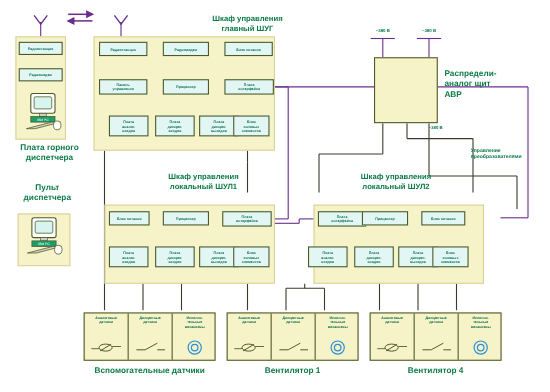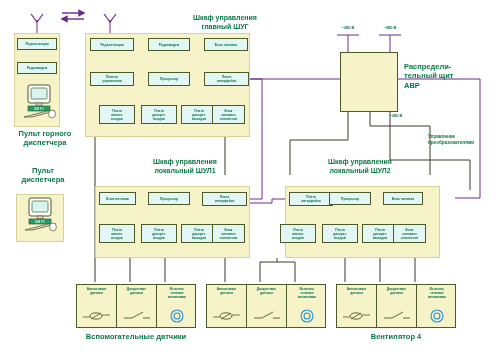--- a/index.html
+++ b/index.html
@@ -259,21 +259,21 @@
       <rect x="11" y="1" width="22" height="18" rx="2" fill="#ffffff" stroke="#4c5a28" stroke-width="1"></rect>
       <rect x="14" y="4" width="16" height="11" rx="1.5" fill="#d8f4ef" stroke="#4c5a28" stroke-width="0.7"></rect>
       <rect x="19" y="19" width="6" height="3" fill="#cfcfcf" stroke="#4c5a28" stroke-width="0.6"></rect>
       <rect x="11" y="22" width="22" height="5" fill="#19a06a" stroke="#4c5a28" stroke-width="0.7"></rect>
       <text x="22" y="26" font-size="3" fill="#ffffff" text-anchor="middle" font-family="Liberation Sans, sans-serif">IBM PC</text>
       <polygon points="7,33 30,27 38,27 15,33" fill="#d7d2c4" stroke="#4c5a28" stroke-width="0.7"></polygon>
       <ellipse cx="35" cy="30" rx="3.4" ry="4" fill="#ffffff" stroke="#4c5a28" stroke-width="0.7"></ellipse>
     </svg>
   </div>
 
-  <div class="caption" style="left:0px;top:129px;width:90px;">Пульт горного
+  <div class="caption" style="left:0px;top:129px;width:90px;">Плата горного
 диспетчера</div>
 
   <div class="caption" style="left:0px;top:166px;width:86px;">Пульт
 диспетчера</div>
 
   <div class="panel" style="left:16px;top:194px;width:48px;height:48px;"></div>
 
   <div class="pc" style="left:18px;top:196px;width:44px;height:42px;">
     <svg viewBox="0 0 44 42" width="44" height="42">
       <rect x="11" y="2" width="22" height="18" rx="2" fill="#ffffff" stroke="#4c5a28" stroke-width="1"></rect>
@@ -404,21 +404,21 @@
   </div>
   <div class="box" style="left:393px;top:224px;width:33px;height:19px;">
     <span>Блок
 силовых
 элементов</span>
   </div>
 
   <div class="avr" style="left:340px;top:52px;width:58px;height:60px;"></div>
 
   <div class="caption" style="left:404px;top:62px;width:92px;text-align:left;">Распредели-
-тельный щит
+аналог щит
 АВР</div>
 
   <div class="vlabel" style="left:330px;top:25px;width:36px;">~380 В</div>
   <div class="vlabel" style="left:372px;top:25px;width:36px;">~380 В</div>
   <div class="vlabel" style="left:378px;top:113px;width:36px;">~380 В</div>
 
   <div class="sidenote" style="left:428px;top:134px;width:72px;">Управление
 преобразователями</div>
 
   <div class="sblock" style="left:76px;top:284px;width:120px;height:44px;">
@@ -488,20 +488,21 @@
 тельные
 механизмы</div>
       <div class="gl">
         <svg viewBox="0 0 40 16" width="40" height="16">
           <circle cx="20" cy="8" r="6" fill="none" stroke="#2b8fd6" stroke-width="1.1"></circle>
           <circle cx="20" cy="8" r="3" fill="none" stroke="#2b8fd6" stroke-width="1.1"></circle>
         </svg>
       </div>
     </div>
   </div>
+  <div class="caption" style="left:206px;top:332px;width:120px;">Вентилятор 1</div>
 
   <div class="sblock" style="left:336px;top:284px;width:120px;height:44px;">
     <div class="scell" style="left:0;width:40px;">
       <div class="lab">Аналоговые
 датчики</div>
       <div class="gl">
         <svg viewBox="0 0 40 16" width="40" height="16">
           <line x1="6" y1="9" x2="13" y2="9" stroke="#4c5a28" stroke-width="0.8"></line>
           <ellipse cx="19" cy="8" rx="6" ry="3.2" fill="none" stroke="#4c5a28" stroke-width="0.9"></ellipse>
           <line x1="14" y1="11" x2="24" y2="5" stroke="#4c5a28" stroke-width="0.9"></line>

